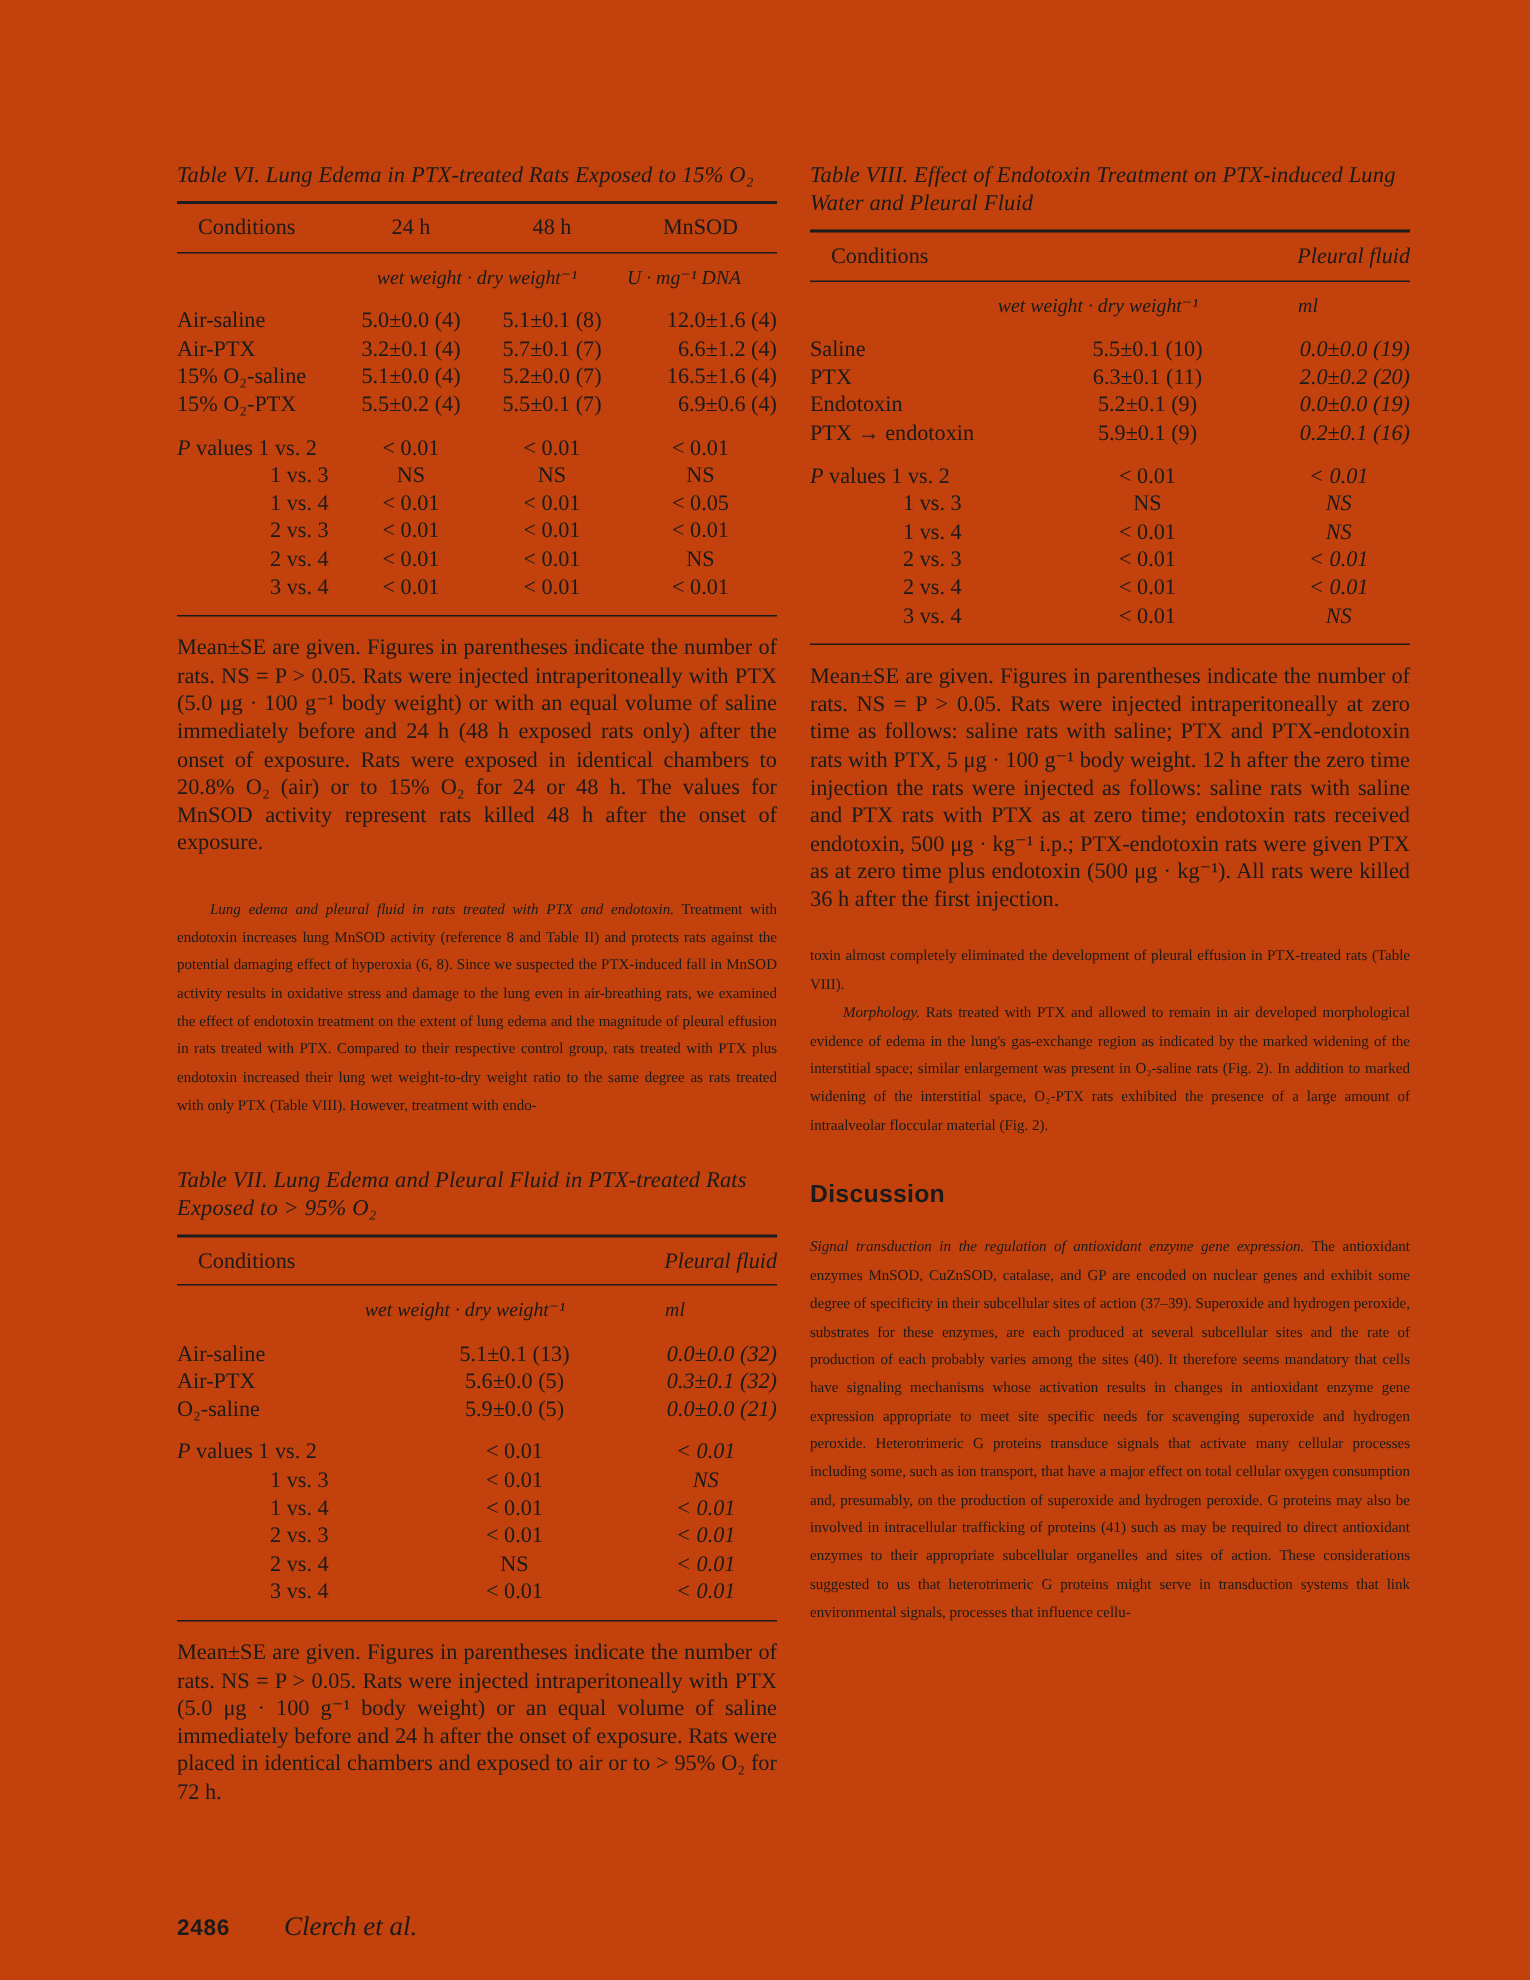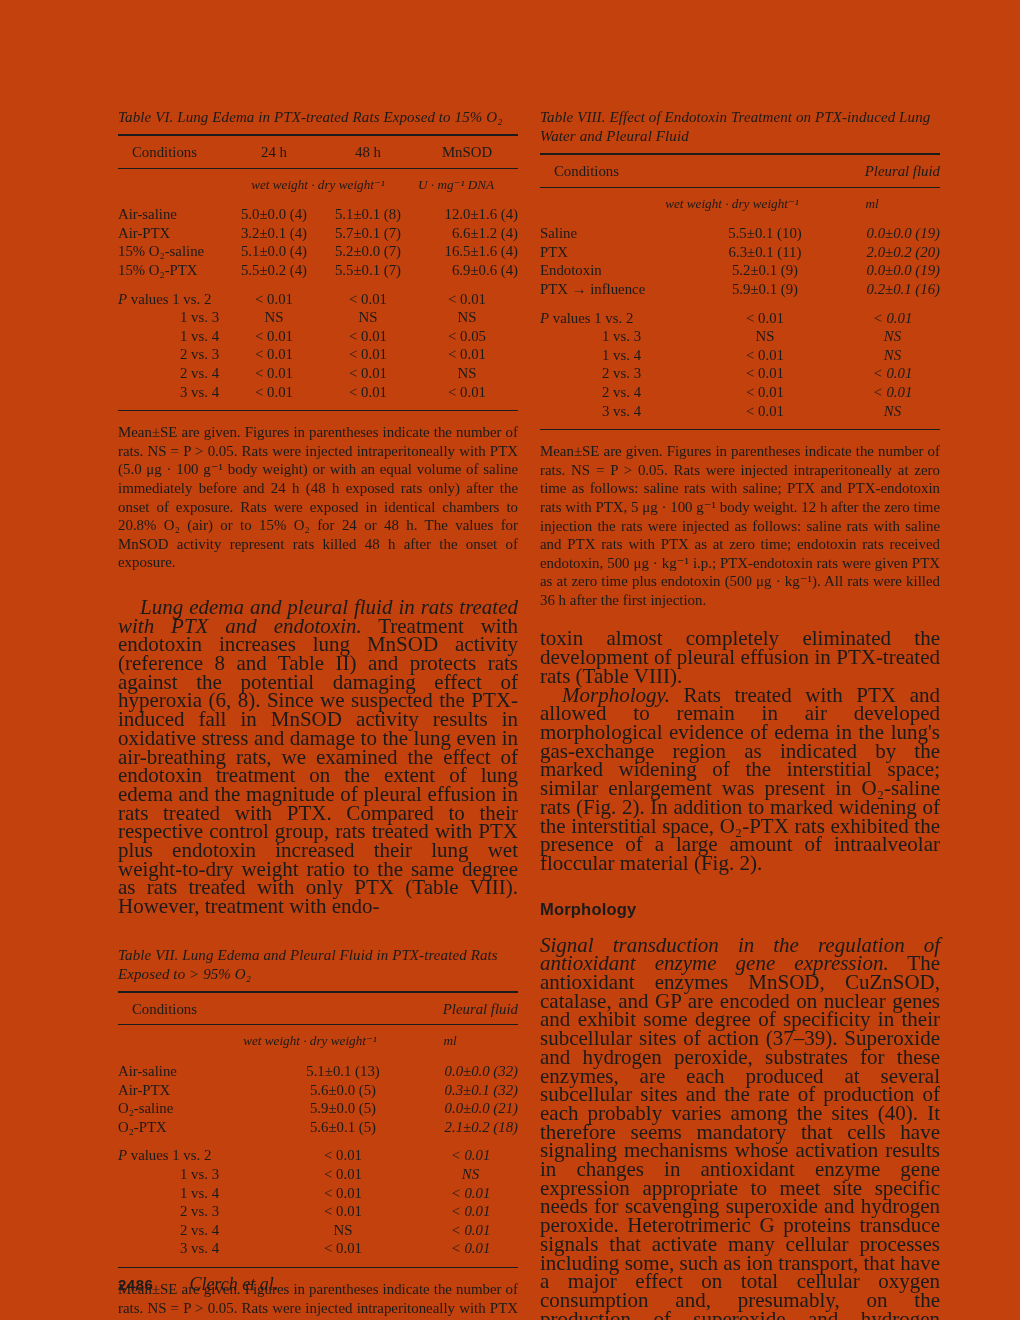--- a/index.html
+++ b/index.html
@@ -45,21 +45,21 @@
 
   .pind { padding-left:62px; }
   .it { font-style:italic; }
 
   .footnote {
     margin-top:12px; font-size:14.9px; line-height:18.6px; text-align:justify;
   }
 
   
   .para {
-    font-size:21px; line-height:18.7px; text-align:justify;font-family:Liberation Serif, serif;
+    font-size:10px; line-height:18.7px; text-align:justify;font-family:Liberation Serif, serif;
   }
   .para.indent { text-indent:22px; }
   .mt-body  { margin-top:26px; }
   .mt-t7    { margin-top:30px; }
   .mt-cont  { margin-top:20px; }
   .heading {
     margin-top:26px;
     font-family:"Liberation Sans","DejaVu Sans",sans-serif;
     font-weight:bold; font-size:16.5px; line-height:20px; letter-spacing:.2px;
   }
@@ -191,25 +191,20 @@
       <div class="trow">
         <span class="tc tvc0">Air-PTX</span>
         <span class="tc tvc1 ac">5.6±0.0 (5)</span>
         <span class="tc tvc2 ar">0.3±0.1 (32)</span>
       </div>
       <div class="trow">
         <span class="tc tvc0">O₂-saline</span>
         <span class="tc tvc1 ac">5.9±0.0 (5)</span>
         <span class="tc tvc2 ar">0.0±0.0 (21)</span>
       </div>
-      <div class="trow">
-        <span class="tc tvc0">O₂-PTX</span>
-        <span class="tc tvc1 ac">5.6±0.1 (5)</span>
-        <span class="tc tvc2 ar">2.1±0.2 (18)</span>
-      </div>
 
       <div class="gap"></div>
 
       <div class="trow">
         <span class="tc tvc0"><span class="it">P</span><span> values 1 vs. 2</span></span>
         <span class="tc tvc1 ac">&lt; 0.01</span>
         <span class="tc tvc2 ac">&lt; 0.01</span>
       </div>
       <div class="trow">
         <span class="tc tvc0 pind"><span class="it"></span><span>1 vs. 3</span></span>
@@ -268,21 +263,21 @@
         <span class="tc tvc0">PTX</span>
         <span class="tc tvc1 ac">6.3±0.1 (11)</span>
         <span class="tc tvc2 ar">2.0±0.2 (20)</span>
       </div>
       <div class="trow">
         <span class="tc tvc0">Endotoxin</span>
         <span class="tc tvc1 ac">5.2±0.1 (9)</span>
         <span class="tc tvc2 ar">0.0±0.0 (19)</span>
       </div>
       <div class="trow">
-        <span class="tc tvc0">PTX → influence</span>
+        <span class="tc tvc0">PTX → endotoxin</span>
         <span class="tc tvc1 ac">5.9±0.1 (9)</span>
         <span class="tc tvc2 ar">0.2±0.1 (16)</span>
       </div>
 
       <div class="gap"></div>
 
       <div class="trow">
         <span class="tc tvc0"><span class="it">P</span><span> values 1 vs. 2</span></span>
         <span class="tc tvc1 ac">&lt; 0.01</span>
         <span class="tc tvc2 ac">&lt; 0.01</span>
@@ -316,21 +311,21 @@
       <div class="rule-bot"></div>
       <div class="footnote">Mean±SE are given. Figures in parentheses indicate the number of rats. NS = P &gt; 0.05. Rats were injected intraperitoneally at zero time as follows: saline rats with saline; PTX and PTX-endotoxin rats with PTX, 5 μg · 100 g⁻¹ body weight. 12 h after the zero time injection the rats were injected as follows: saline rats with saline and PTX rats with PTX as at zero time; endotoxin rats received endotoxin, 500 μg · kg⁻¹ i.p.; PTX-endotoxin rats were given PTX as at zero time plus endotoxin (500 μg · kg⁻¹). All rats were killed 36 h after the first injection.</div>
     </div>
 
     <div class="para mt-cont">toxin almost completely eliminated the development of pleural effusion in PTX-treated rats (Table VIII).</div>
 
     <div class="para indent">
       <span class="it">Morphology.</span><span> Rats treated with PTX and allowed to remain in air developed morphological evidence of edema in the lung's gas-exchange region as indicated by the marked widening of the interstitial space; similar enlargement was present in O₂-saline rats (Fig. 2). In addition to marked widening of the interstitial space, O₂-PTX rats exhibited the presence of a large amount of intraalveolar floccular material (Fig. 2).</span>
     </div>
 
-    <div class="heading">Morphology</div>
+    <div class="heading">Discussion</div>
 
     <div class="para mt-disc">
       <span class="it">Signal transduction in the regulation of antioxidant enzyme gene expression.</span><span> The antioxidant enzymes MnSOD, CuZnSOD, catalase, and GP are encoded on nuclear genes and exhibit some degree of specificity in their subcellular sites of action (37–39). Superoxide and hydrogen peroxide, substrates for these enzymes, are each produced at several subcellular sites and the rate of production of each probably varies among the sites (40). It therefore seems mandatory that cells have signaling mechanisms whose activation results in changes in antioxidant enzyme gene expression appropriate to meet site specific needs for scavenging superoxide and hydrogen peroxide. Heterotrimeric G proteins transduce signals that activate many cellular processes including some, such as ion transport, that have a major effect on total cellular oxygen consumption and, presumably, on the production of superoxide and hydrogen peroxide. G proteins may also be involved in intracellular trafficking of proteins (41) such as may be required to direct antioxidant enzymes to their appropriate subcellular organelles and sites of action. These considerations suggested to us that heterotrimeric G proteins might serve in transduction systems that link environmental signals, processes that influence cellu-</span>
     </div>
   </div>
 
   <div class="footer">
     <span class="num">2486</span><span class="auth">Clerch et al.</span>
   </div>
 

